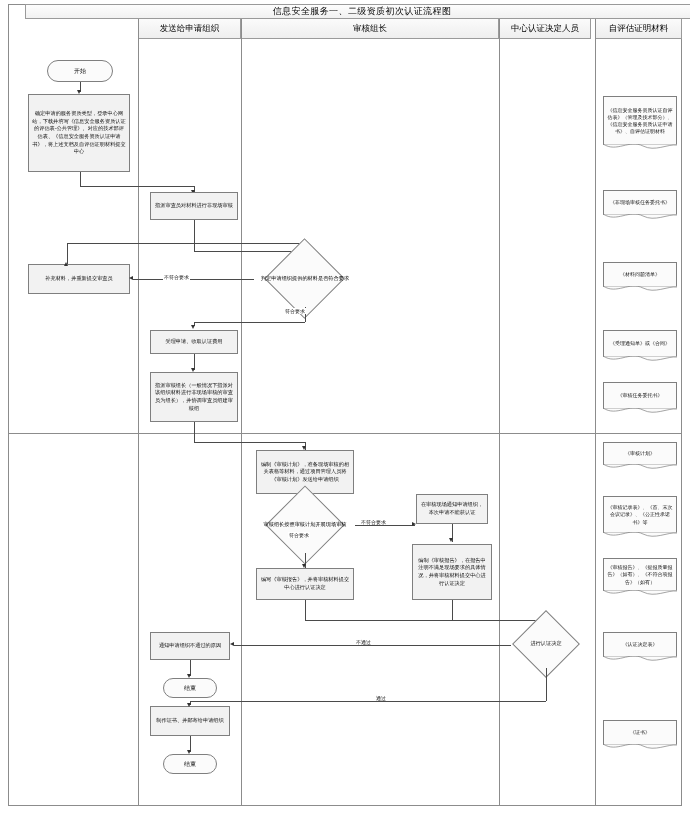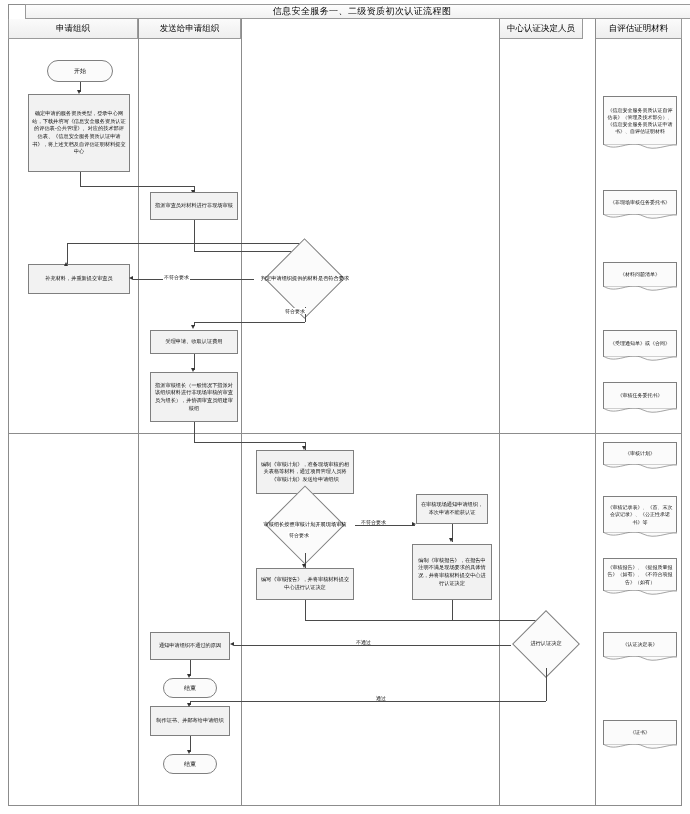--- a/index.html
+++ b/index.html
@@ -44,23 +44,23 @@
   .elabel{position:absolute;font-size:5px;color:#111;background:#fff;padding:0 1px;white-space:nowrap;}
 </style>
 </head>
 <body>
 
 <div id="sheet">
 
   <div class="frame"></div>
   <div class="title-bar">信息安全服务一、二级资质初次认证流程图</div>
 
-  <div class="hdr-row" style="left:8px;width:130px;">申请组织</div>
   <div class="hdr-row" style="left:138px;width:103px;">发送给申请组织</div>
-  <div class="hdr-row" style="left:499px;width:84px;">中心认证决定人员</div>
+  <div class="hdr-row" style="left:241px;width:258px;">审核组长</div>
+  <div class="hdr-row" style="left:499px;width:92px;">中心认证决定人员</div>
   <div class="hdr-row" style="left:595px;width:87px;">自评估证明材料</div>
 
   <div class="vline" style="left:138px;top:19px;height:787px;"></div>
   <div class="vline" style="left:241px;top:19px;height:787px;"></div>
   <div class="vline" style="left:499px;top:19px;height:787px;"></div>
   <div class="vline" style="left:595px;top:19px;height:787px;"></div>
   <div class="hline" style="left:9px;top:433px;width:672px;"></div>
 
   <div class="node term" style="left:47px;top:60px;width:66px;height:22px;">开始</div>
   <div class="conn v" style="left:80px;top:82px;height:10px;"></div>

